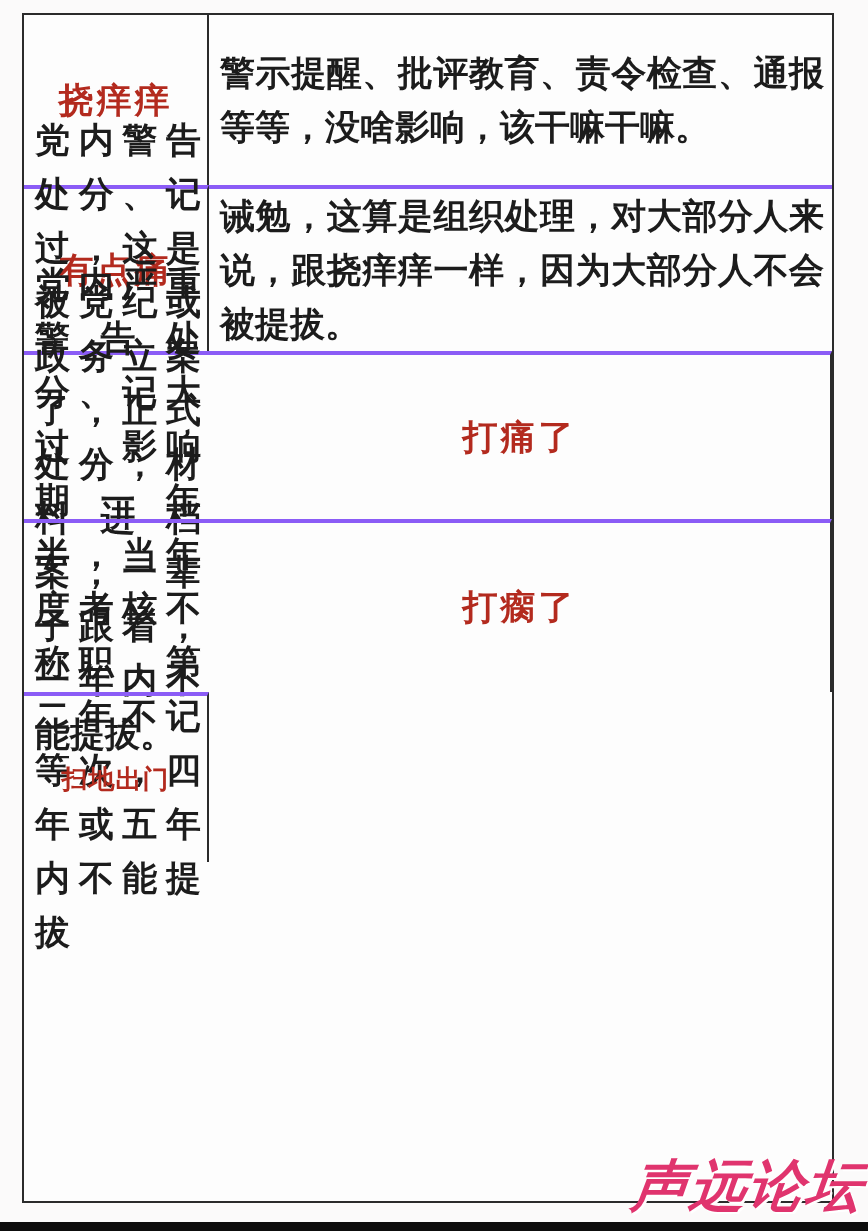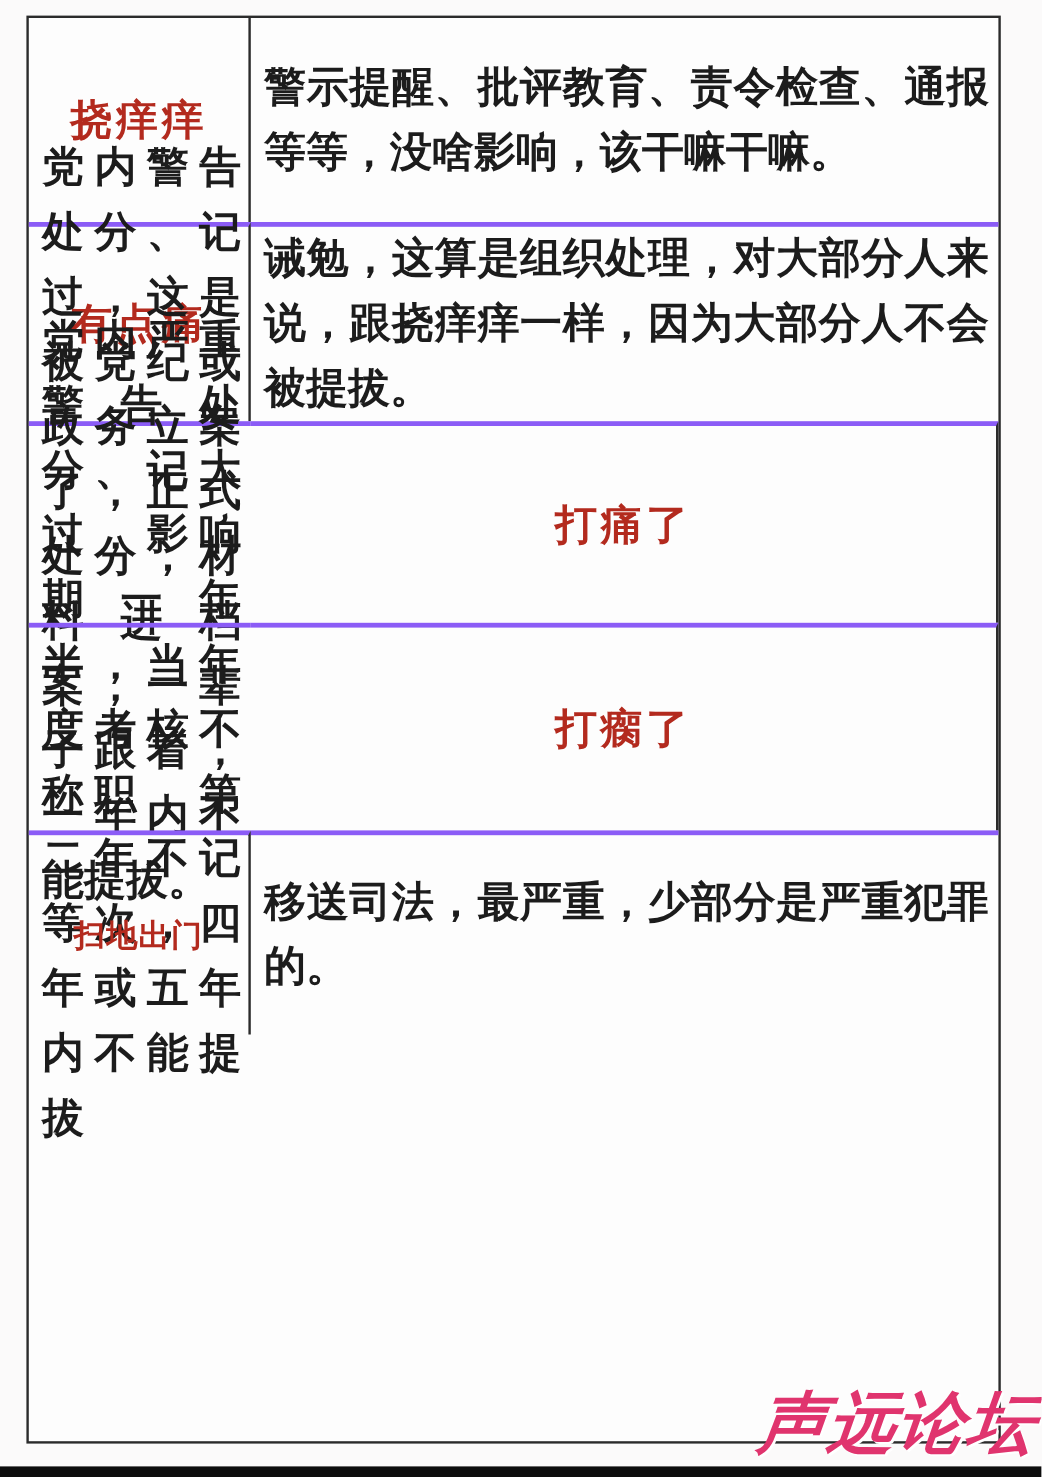--- a/index.html
+++ b/index.html
@@ -98,21 +98,20 @@
 
     <div class="cell text-cell rowline">党内警告处分、记过，这是被党纪或政务立案了，正式处分，材料进档案，一辈子跟着，一年内不能提拔。</div>
     <div class="cell label-cell rowline">打痛了</div>
 
     <div class="cell text-cell rowline">党内严重警告处分、记大过，影响期一年半，当年度考核不称职，第二年不记等次，四年或五年内不能提拔</div>
     <div class="cell label-cell rowline">打瘸了</div>
 
 
 
     <div class="cell label-cell rowline small">扫地出门</div>
-    <div class="cell text-cell rowline">移送司法，最严重，少部分是严重犯罪的。</div>
 
   </div>
 
   <div class="watermark">声远论坛</div>
 
   <div class="bottom-bar"></div>
 
 </div>
 
 </body></html>

